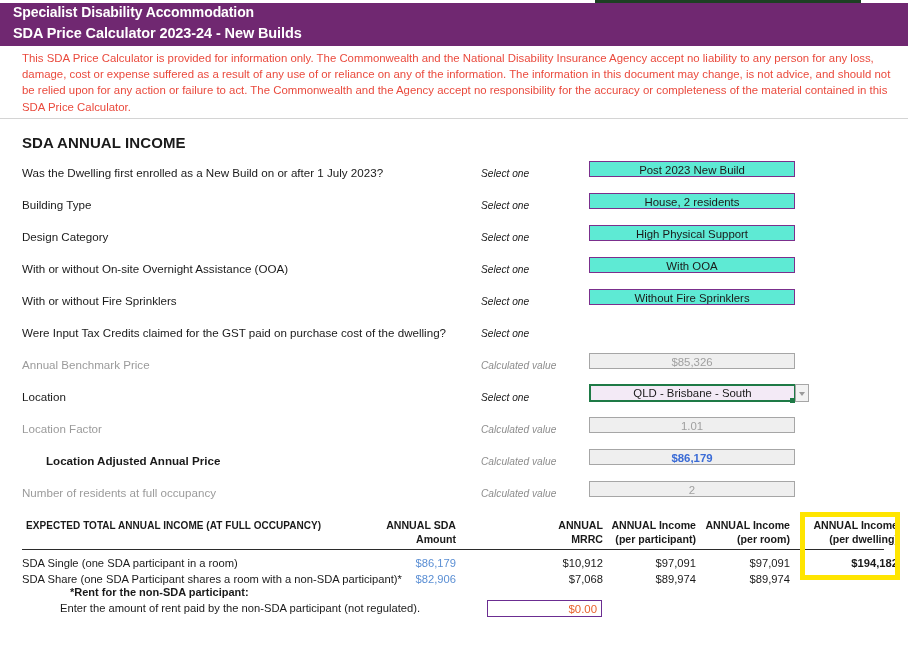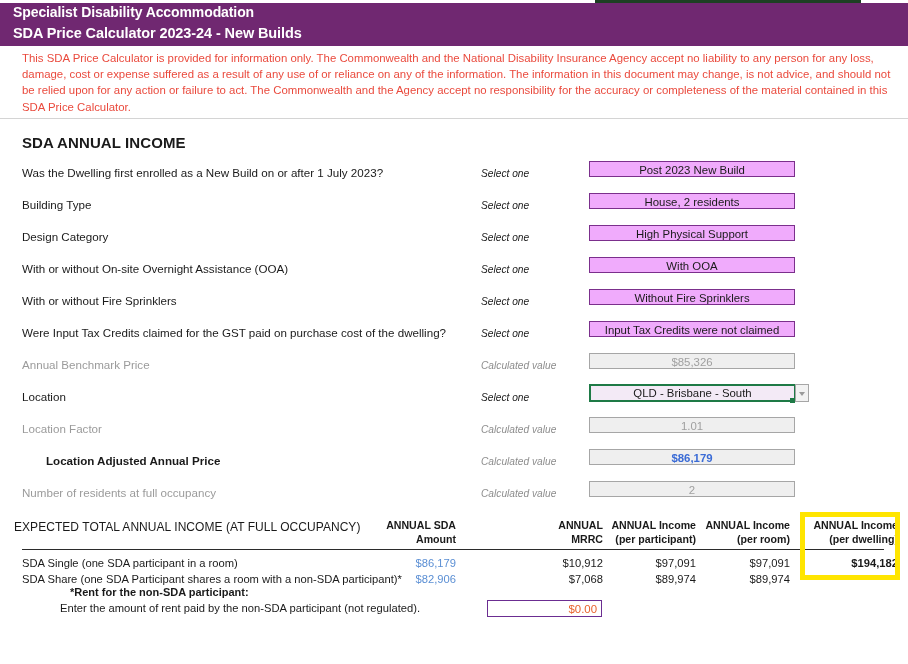--- a/index.html
+++ b/index.html
@@ -130,21 +130,21 @@
     left: 589px;
     top: 1px;
     width: 206px;
     height: 16px;
     line-height: 16px;
     text-align: center;
     font-size: 11.4px;
     box-sizing: border-box;
   }
   .value-box.select {
-    background: #f0abfc;
+    background: #5eead4;
     border: 1px solid #7b2f8c;
     color: #1a1a1a;
   }
   .value-box.calc {
     background: #efefef;
     border: 1px solid #a6a6a6;
     color: #a0a0a0;
   }
   .value-box.calc.accent {
     color: #3a6bd6;
@@ -189,24 +189,24 @@
 
   
   .table-wrap {
     position: absolute;
     top: 518px;
     left: 0;
     width: 908px;
   }
   .t-title {
     position: absolute;
-    left: 14px;
+    left: 26px;
     top: 2px;
-    font-size: 12px;
-    font-weight: normal;
+    font-size: 10px;
+    font-weight: bold;
     letter-spacing: 0.05px;
     white-space: nowrap;
   }
   .t-colhead {
     position: absolute;
     top: 0px;
     font-size: 10.6px;
     font-weight: bold;
     text-align: right;
     line-height: 14px;
@@ -322,21 +322,20 @@
       <div class="value-box select">With OOA</div>
     </div>
     <div class="form-row" style="position: absolute; top: 128px; left: 0px; width: 908px;">
       <div class="row-label">With or without Fire Sprinklers</div>
       <div class="row-hint">Select one</div>
       <div class="value-box select">Without Fire Sprinklers</div>
     </div>
     <div class="form-row" style="position: absolute; top: 160px; left: 0px; width: 908px;">
       <div class="row-label">Were Input Tax Credits claimed for the GST paid on purchase cost of the dwelling?</div>
       <div class="row-hint">Select one</div>
-      <div class="value-box select">Input Tax Credits were not claimed</div>
     </div>
     <div class="form-row" style="position: absolute; top: 192px; left: 0px; width: 908px;">
       <div class="row-label muted">Annual Benchmark Price</div>
       <div class="row-hint muted">Calculated value</div>
       <div class="value-box calc">$85,326</div>
     </div>
     <div class="form-row" style="position: absolute; top: 224px; left: 0px; width: 908px;">
       <div class="row-label">Location</div>
       <div class="row-hint">Select one</div>
       <div class="value-box select dropdown">QLD - Brisbane - South</div>

